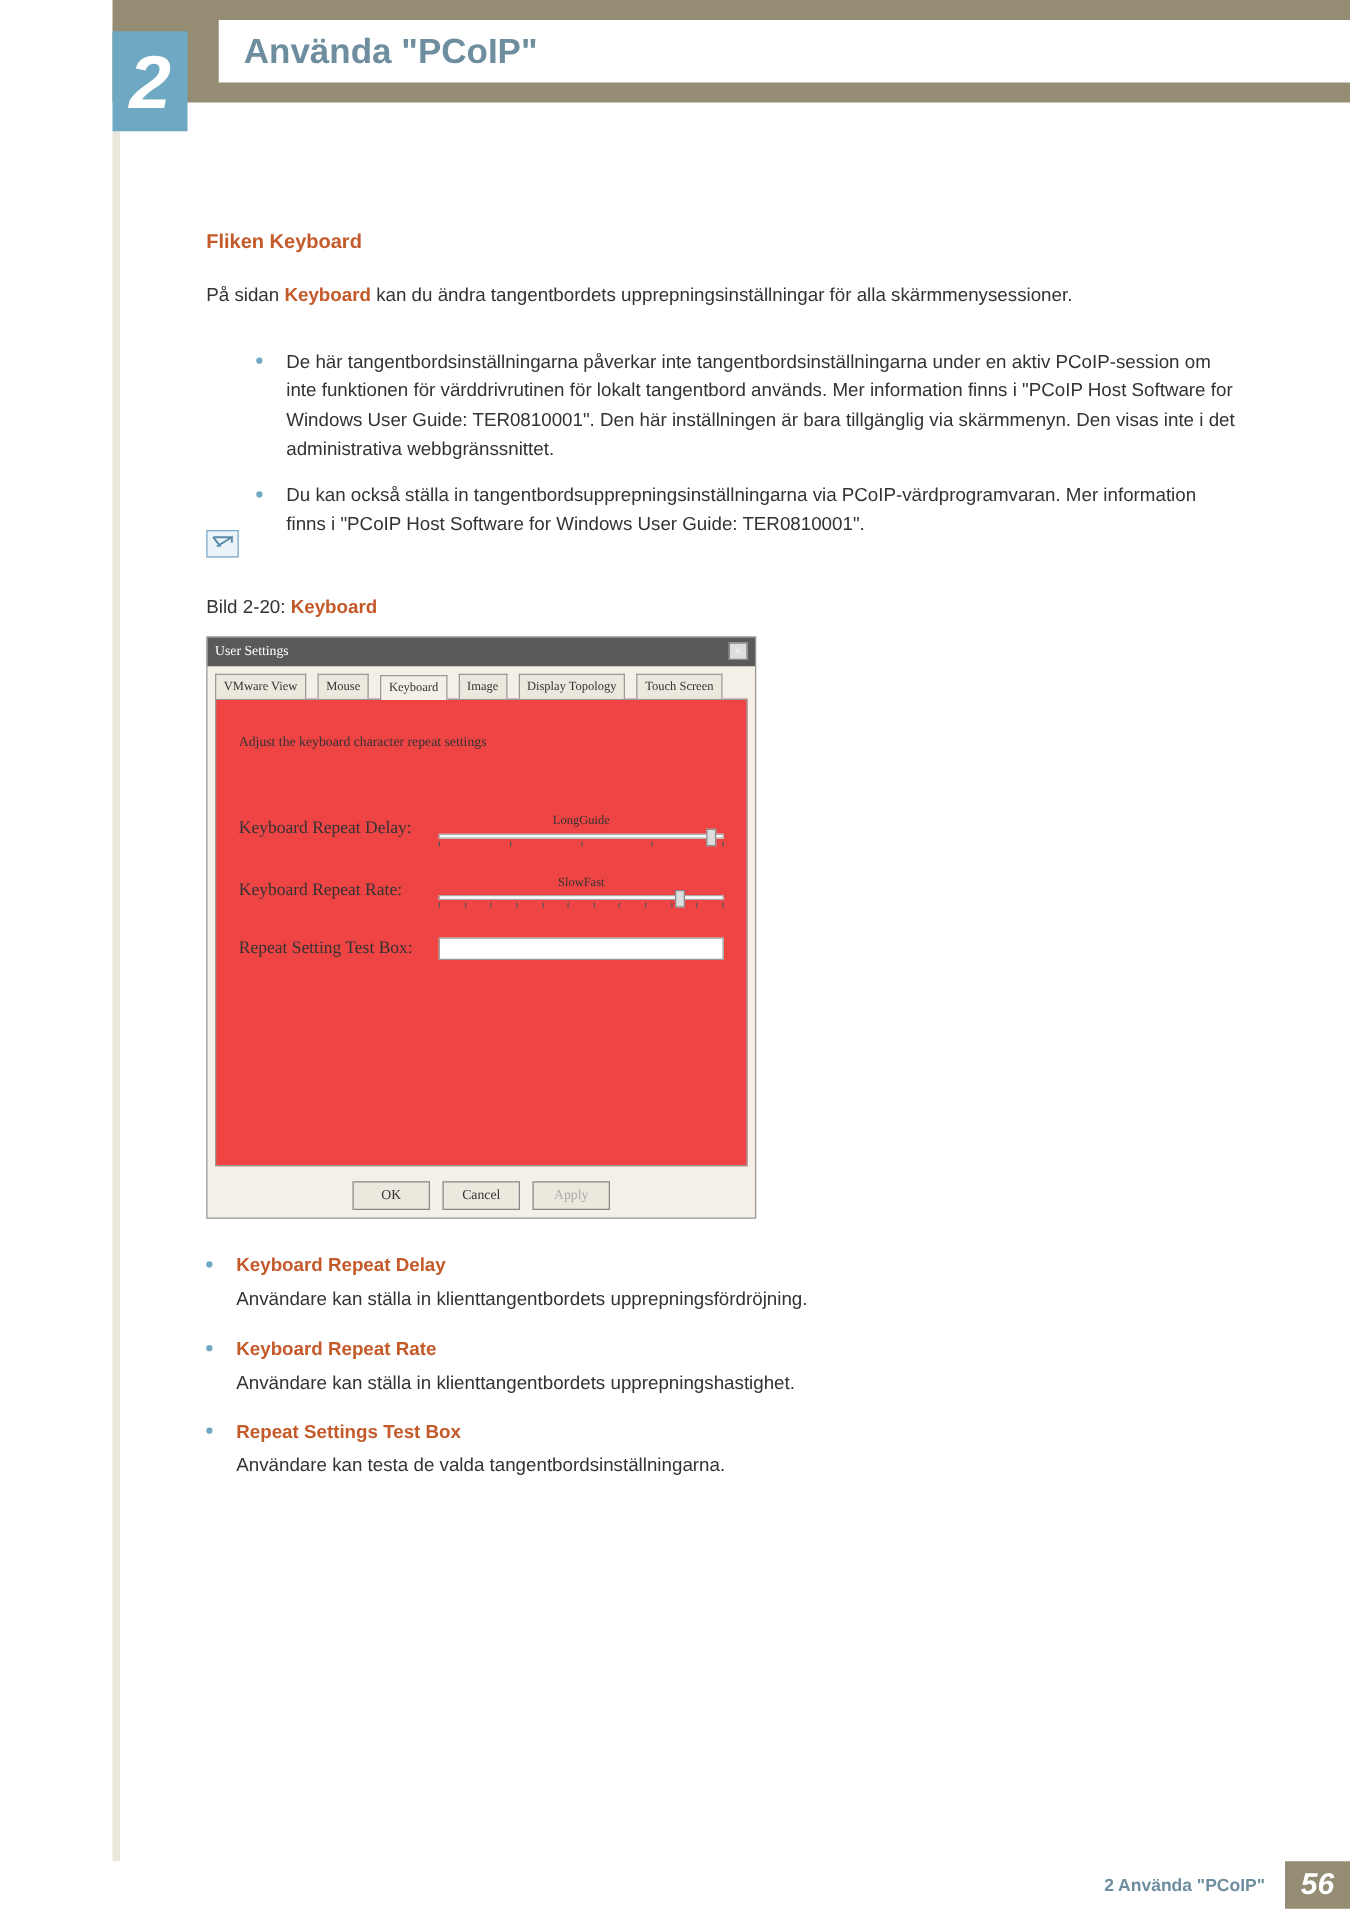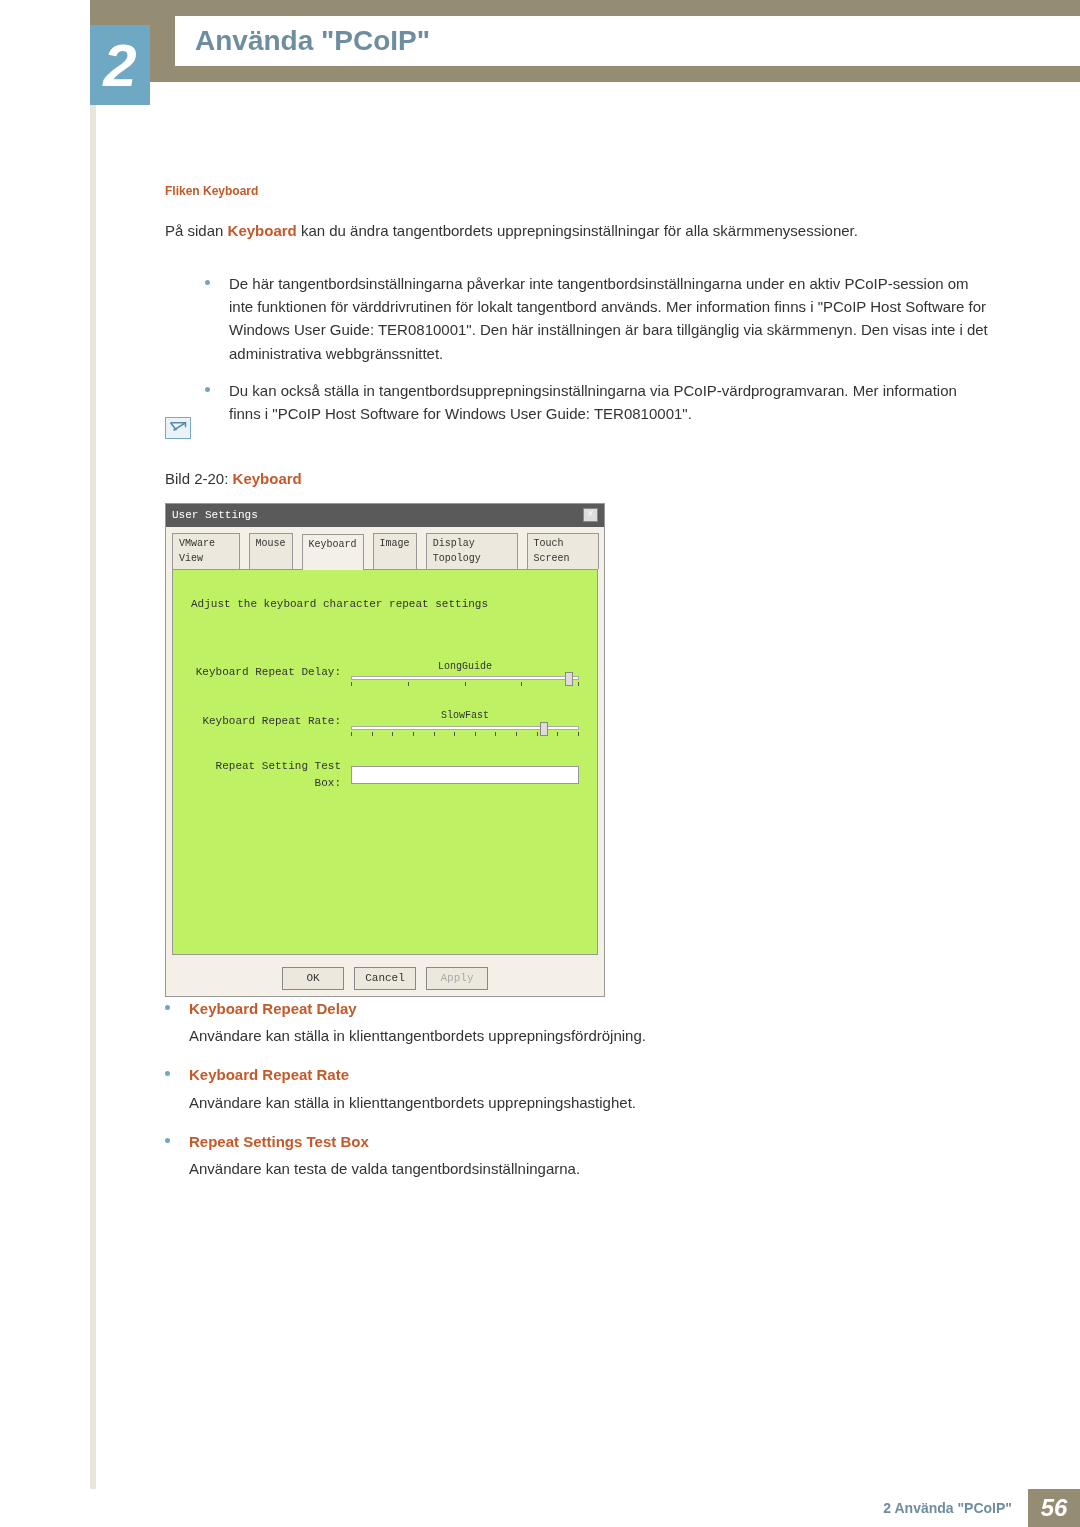--- a/index.html
+++ b/index.html
@@ -62,21 +62,21 @@
     background: #e9e6dc;
   }
   .content {
     padding: 100px 90px 70px 165px;
     font-size: 15px;
     line-height: 1.55;
   }
   .section-title {
     color: #c45a2a;
     font-weight: bold;
-    font-size: 12px;
+    font-size: 16px;
     margin-bottom: 18px;
   }
   .intro-para { margin-bottom: 30px; }
   .bold-inline { color: #c45a2a; font-weight: bold; }
   .note-block {
     display: flex;
     align-items: flex-end;
     margin-bottom: 28px;
   }
   .note-icon {
@@ -104,22 +104,23 @@
     width: 5px; height: 5px;
     border-radius: 50%;
     background: #6fa8c3;
   }
   .caption { margin-bottom: 12px; }
   .caption .bold-inline { font-weight: bold; }
   .dialog-shot {
     width: 440px;
     border: 1px solid #999;
     background: #f4f0e7;
-    font-family: Liberation Mono, monospace;
+    font-family: Liberation Serif, serif;
     font-size: 11px;
+    margin-bottom: 26px;
   }
   .dialog-title {
     background: #5a5a5a;
     color: #fff;
     padding: 3px 6px;
     display: flex;
     justify-content: space-between;
     align-items: center;
     font-size: 11px;
   }
@@ -149,33 +150,33 @@
   }
   .tab.active {
     background: #f4f0e7;
     z-index: 2;
     top: 1px;
   }
   .tab-body {
     border: 1px solid #999;
     margin: 0 6px 6px 6px;
     padding: 26px 18px 140px 18px;
-    background: #bef264;
+    background: #ef4444;
   }
   .tab-instr { margin-bottom: 46px; font-size: 11px; }
   .slider-row {
     display: flex;
     align-items: center;
     margin-bottom: 22px;
   }
   .slider-label {
     width: 160px;
-    text-align: right;
+    text-align: left;
     padding-right: 10px;
-    font-size: 11px;
+    font-size: 14px;
   }
   .slider-box {
     flex: 1;
     position: relative;
   }
   .slider-top-labels {
     display: flex;
     justify-content: center;
     font-size: 10px;
     margin-bottom: 2px;

